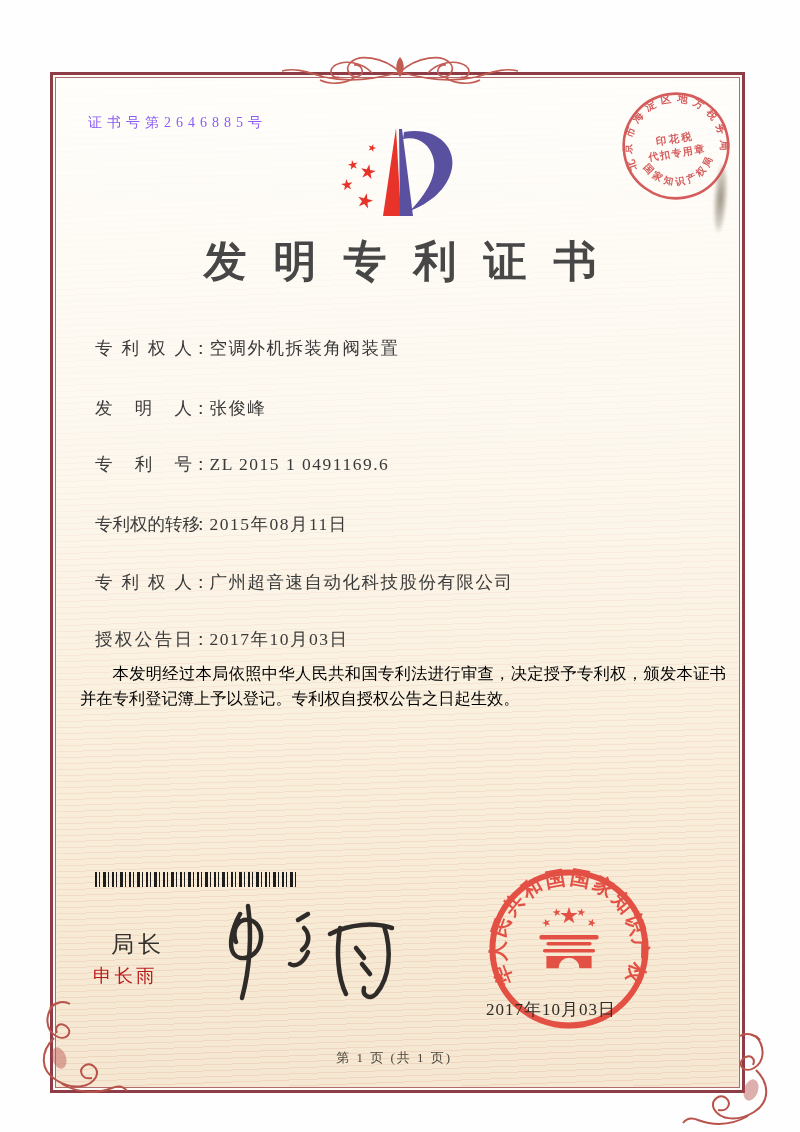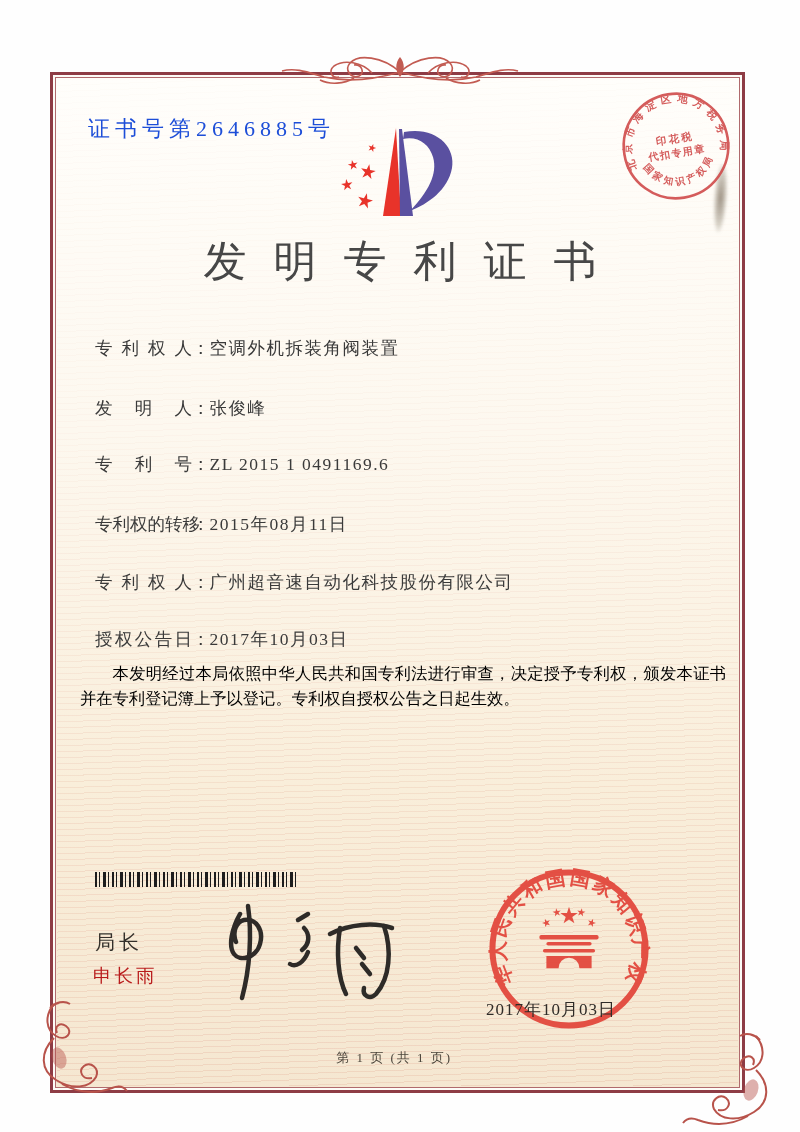--- a/index.html
+++ b/index.html
@@ -7,36 +7,36 @@
         font-family:"Liberation Serif","DejaVu Serif",serif;color:#3b3b3b;}
   
   .sheet-border{position:absolute;left:50px;top:72px;width:689px;height:1015px;
         border:3px solid #8e3c45;
         box-shadow:inset 0 0 0 2px #fdfbf7, inset 0 0 0 3px #b06a6d;
         background:linear-gradient(180deg,#fffefb 0%,#fdf8ef 35%,#f9eeda 70%,#f5e7d1 100%);}
   .texture{position:absolute;left:4px;top:4px;right:4px;bottom:4px;
         background:repeating-linear-gradient(178deg,rgba(214,120,100,0.18) 0 1px,rgba(255,255,255,0) 1px 6px);
         -webkit-mask-image:linear-gradient(180deg,rgba(0,0,0,.08) 0%,rgba(0,0,0,.2) 35%,rgba(0,0,0,.75) 75%,rgba(0,0,0,.9) 100%);
         mask-image:linear-gradient(180deg,rgba(0,0,0,.08) 0%,rgba(0,0,0,.2) 35%,rgba(0,0,0,.75) 75%,rgba(0,0,0,.9) 100%);}
-  .cert-no{position:absolute;left:88px;top:114px;font-size:22px;letter-spacing:5px;color:#1d4ed8;}
+  .cert-no{position:absolute;left:88px;top:114px;font-size:14px;letter-spacing:5px;color:#8b5cf6;}
   .logo{position:absolute;left:340px;top:124px;width:118px;height:100px;}
   .title{position:absolute;left:0;top:233px;width:800px;text-align:center;
-        font-size:43px;font-weight:400;letter-spacing:27px;text-indent:27px;color:#474747;}
+        font-size:43px;font-weight:700;letter-spacing:27px;text-indent:27px;color:#474747;}
   .field-row{position:absolute;left:95px;font-size:17.5px;color:#3a3a3a;white-space:nowrap;}
   .field-row:nth-child(1){top:336px;} .field-row:nth-child(2){top:396px;}
   .field-row:nth-child(3){top:452px;} .field-row:nth-child(4){top:512px;}
   .field-row:nth-child(5){top:570px;} .field-row:nth-child(6){top:627px;}
   .flabel{display:inline-block;width:97px;text-align:justify;text-align-last:justify;vertical-align:baseline;}
   .fvalue{letter-spacing:1.5px;}
   .body-text{position:absolute;left:80px;top:661px;width:646px;font-size:16.3px;line-height:25.4px;
         text-align:justify;color:#000000;}
   .body-text p{margin:0;text-indent:2em;}
   .barcode{position:absolute;left:95px;top:872px;width:203px;height:15px;
         background:repeating-linear-gradient(90deg,#1d1d1d 0 2px,transparent 2px 4px,#1d1d1d 4px 5px,transparent 5px 8px,#1d1d1d 8px 11px,transparent 11px 13px,#1d1d1d 13px 14px,transparent 14px 17px);}
-  .official-title{position:absolute;left:95px;top:929px;font-size:20px;letter-spacing:4px;color:#34302b;text-align:right;}
+  .official-title{position:absolute;left:111px;top:929px;font-size:23px;letter-spacing:4px;color:#34302b;text-align:right;}
   .official-name{position:absolute;left:93px;top:963px;font-size:18.5px;letter-spacing:3px;color:#b91c1c;}
   .signature{position:absolute;left:212px;top:898px;width:200px;height:110px;z-index:6;}
   .seal{position:absolute;left:482px;top:862px;width:174px;height:174px;z-index:4;opacity:.93;}
   .seal-text{font-size:23px;font-weight:bold;letter-spacing:3px;fill:#e2453a;
         font-family:"Liberation Serif","DejaVu Serif",serif;}
   .seal-date{position:absolute;left:486px;top:998px;font-size:17px;letter-spacing:1px;color:#2f2b27;z-index:5;}
   .tax-stamp{position:absolute;left:620px;top:90px;width:112px;height:112px;transform:rotate(-9deg);opacity:.88;z-index:3;}
   .stamp-txt{fill:#cf4747;font-weight:bold;font-family:"Liberation Serif","DejaVu Serif",serif;}
   .footer{position:absolute;left:50%;transform:translateX(-55%);top:1049px;font-size:13px;
         letter-spacing:2px;color:#4c463c;}

